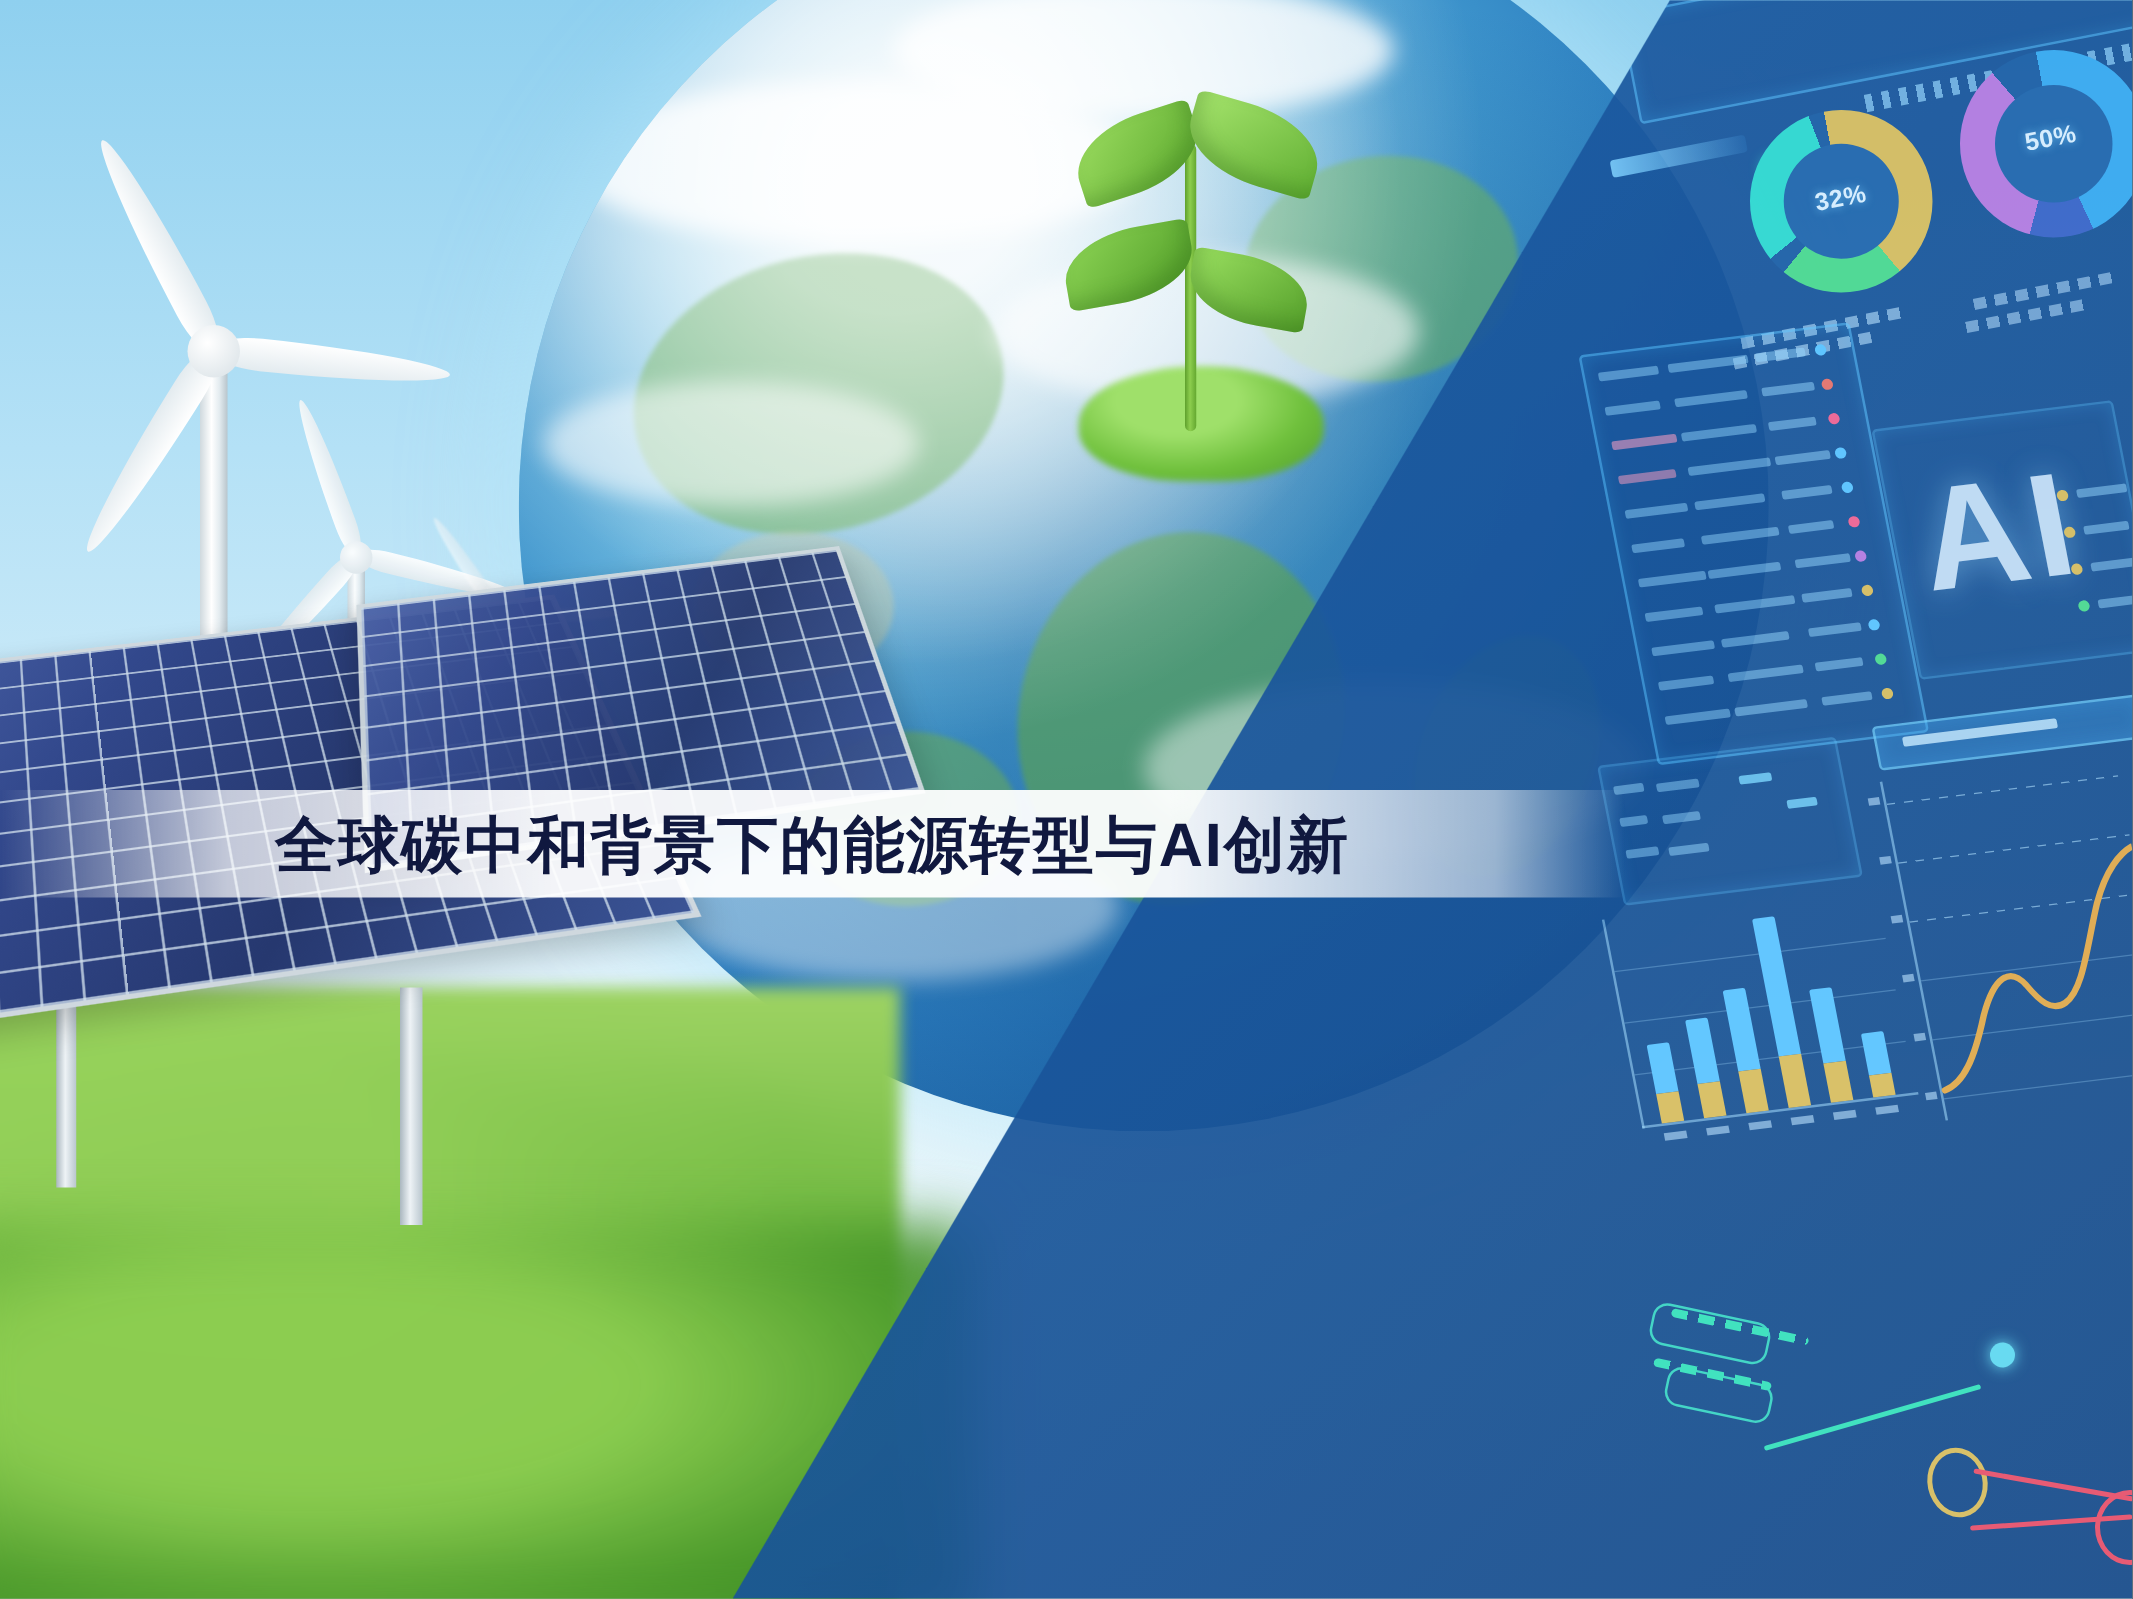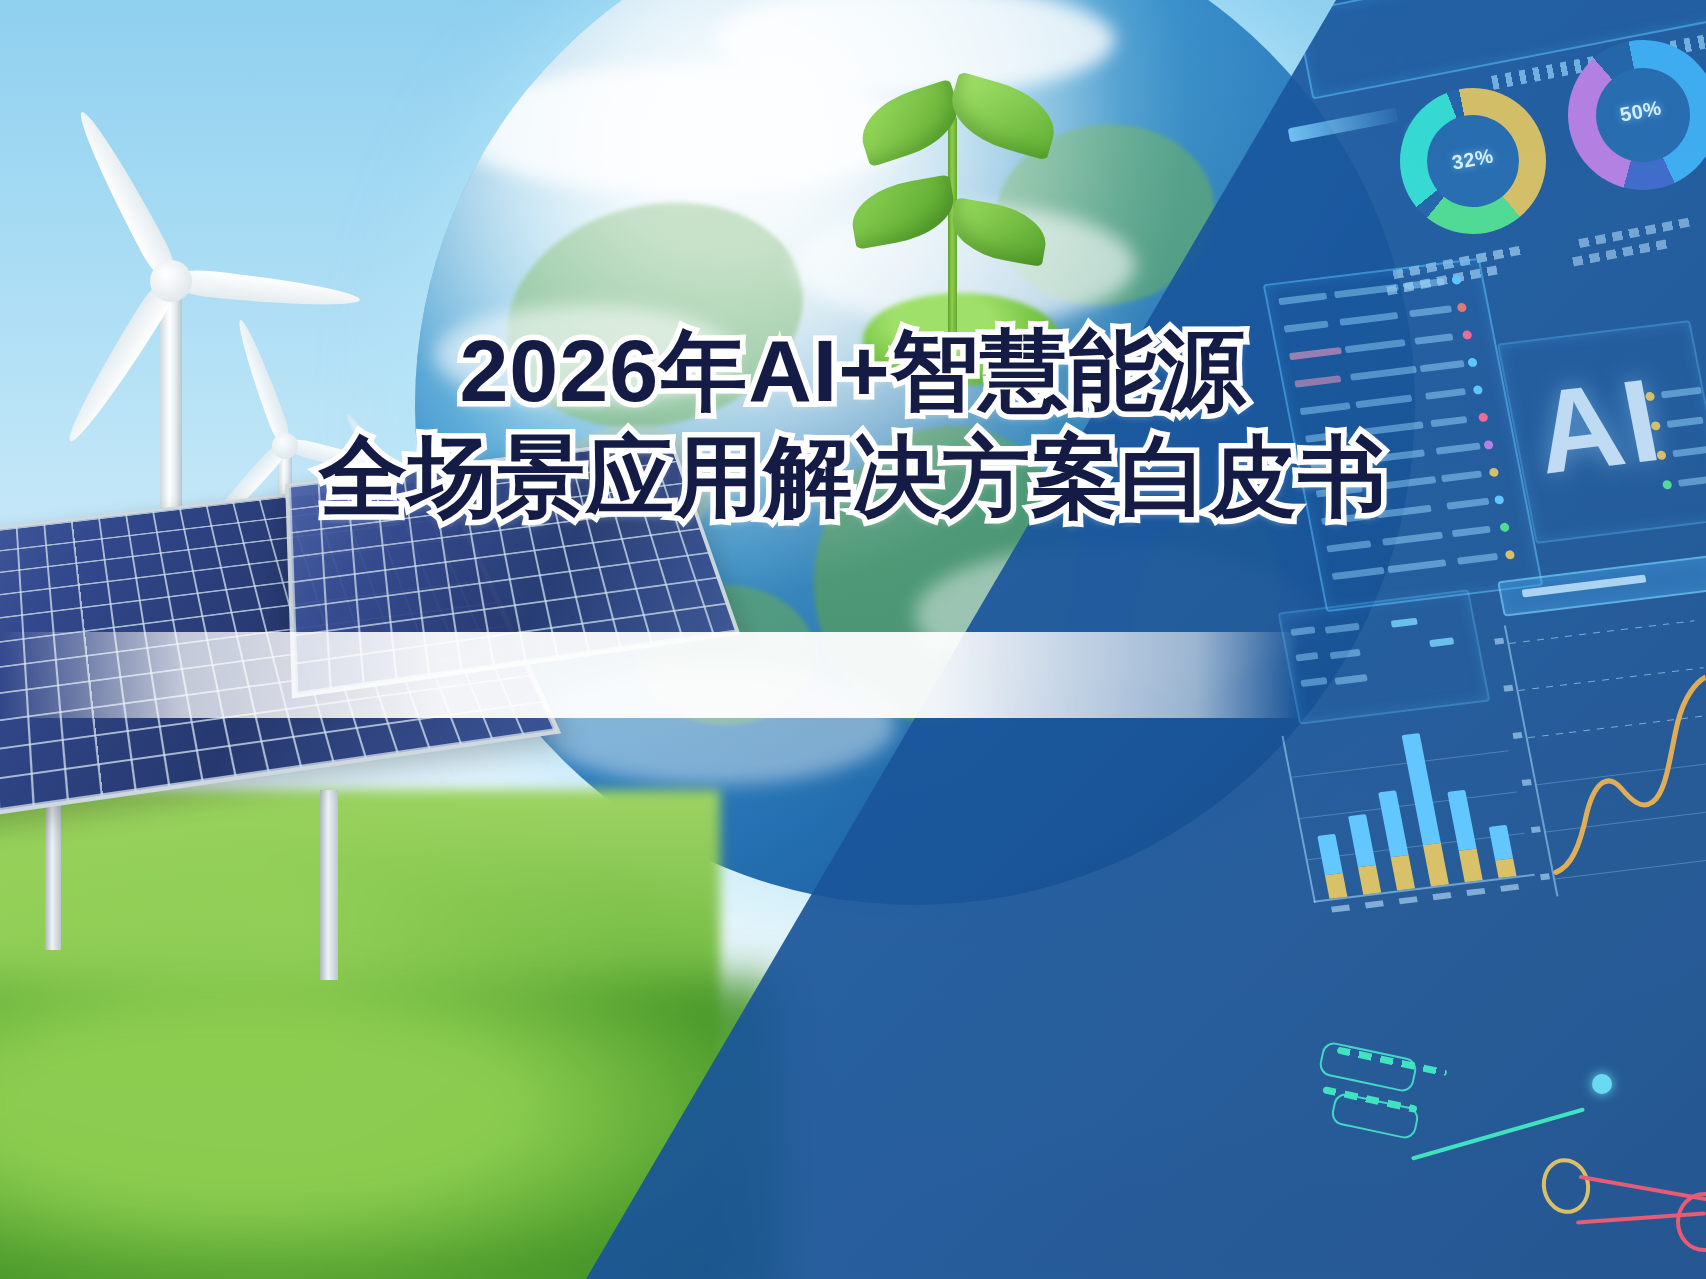--- a/index.html
+++ b/index.html
@@ -380,20 +380,17 @@
       <div class="dashseg" style="left:1322px;top:1096px;width:96px;transform:rotate(12deg);"></div>
       <div class="dashseg" style="left:1408px;top:1132px;width:180px;height:4px;background:#35e0bb;transform:rotate(-16deg);"></div>
       <div class="dot" style="left:1592px;top:1074px;width:20px;height:20px;background:#5fd8f0;box-shadow:0 0 12px #5fd8f0;"></div>
       <div class="ring" style="left:1542px;top:1158px;width:40px;height:48px;border:4px solid #d8bd5e;transform:rotate(-12deg);"></div>
       <div class="dashseg" style="left:1578px;top:1186px;width:130px;height:4px;background:#e8506a;transform:rotate(10deg);"></div>
       <div class="dashseg" style="left:1576px;top:1216px;width:130px;height:4px;background:#e8506a;transform:rotate(-4deg);"></div>
       <div class="ring" style="left:1676px;top:1192px;width:48px;height:52px;border:4px solid #e8506a;"></div>
     </div>
   </div>
 
-  <div class="title-block">
-    <div class="tline">2026年AI+智慧能源</div>
-    <div class="tline">全场景应用解决方案白皮书</div>
-  </div>
 
   <div class="sub-band"></div>
+  <div class="sub-text">全球碳中和背景下的能源转型与AI创新</div>
 
 </div>
 
 </body></html>

